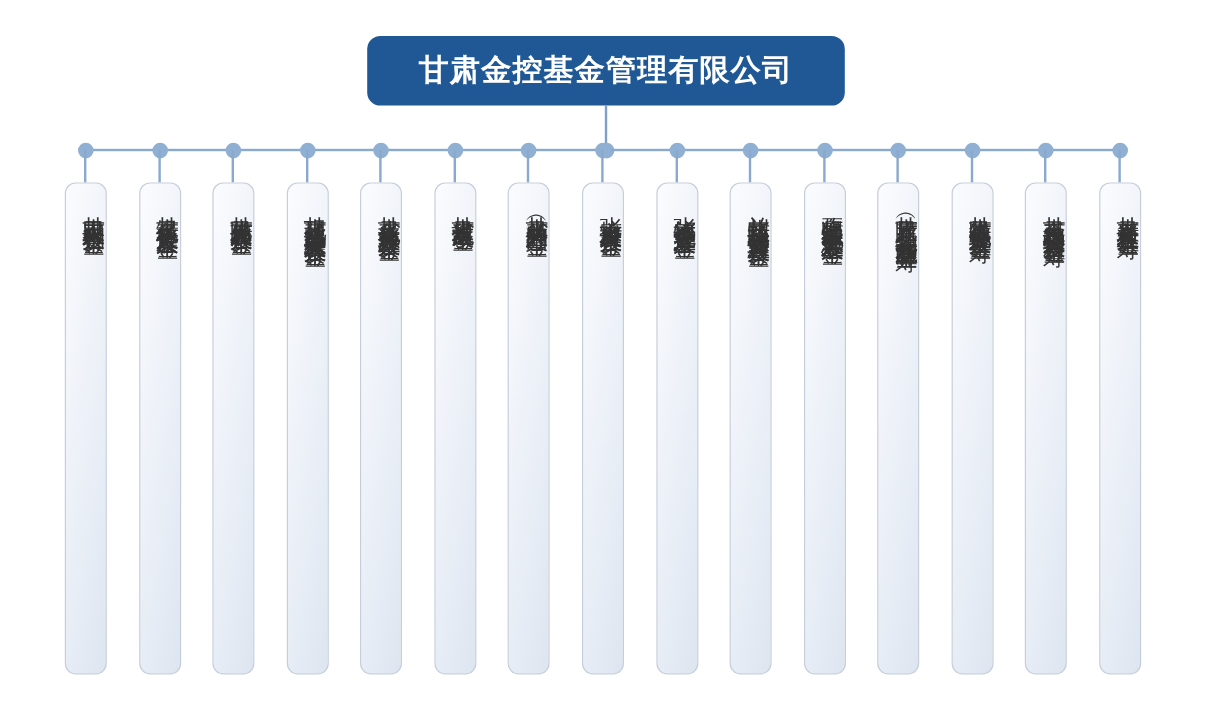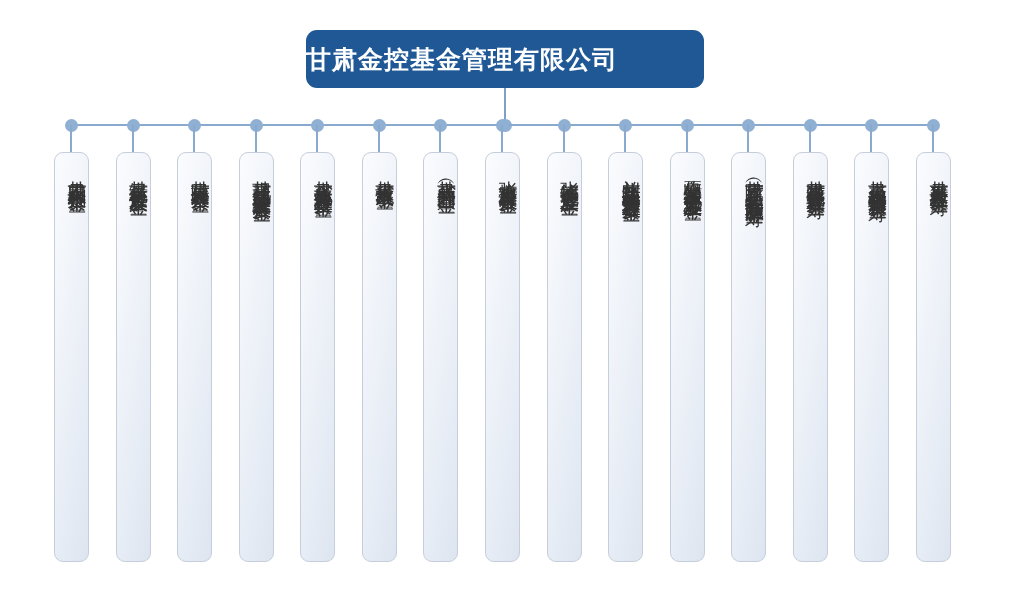--- a/index.html
+++ b/index.html
@@ -22,20 +22,21 @@
     position: absolute;
     left: 306px;
     top: 30px;
     width: 398px;
     height: 58px;
     box-sizing: border-box;
     border-radius: 11px;
     background: #1f5895;
     display: flex;
     align-items: center;
+    justify-content: center;
   }
   .root-node-label {
     color: #ffffff;
     font-size: 25px;
     font-weight: bold;
     letter-spacing: 1px;
     line-height: 1;
     white-space: nowrap;
   }
 

